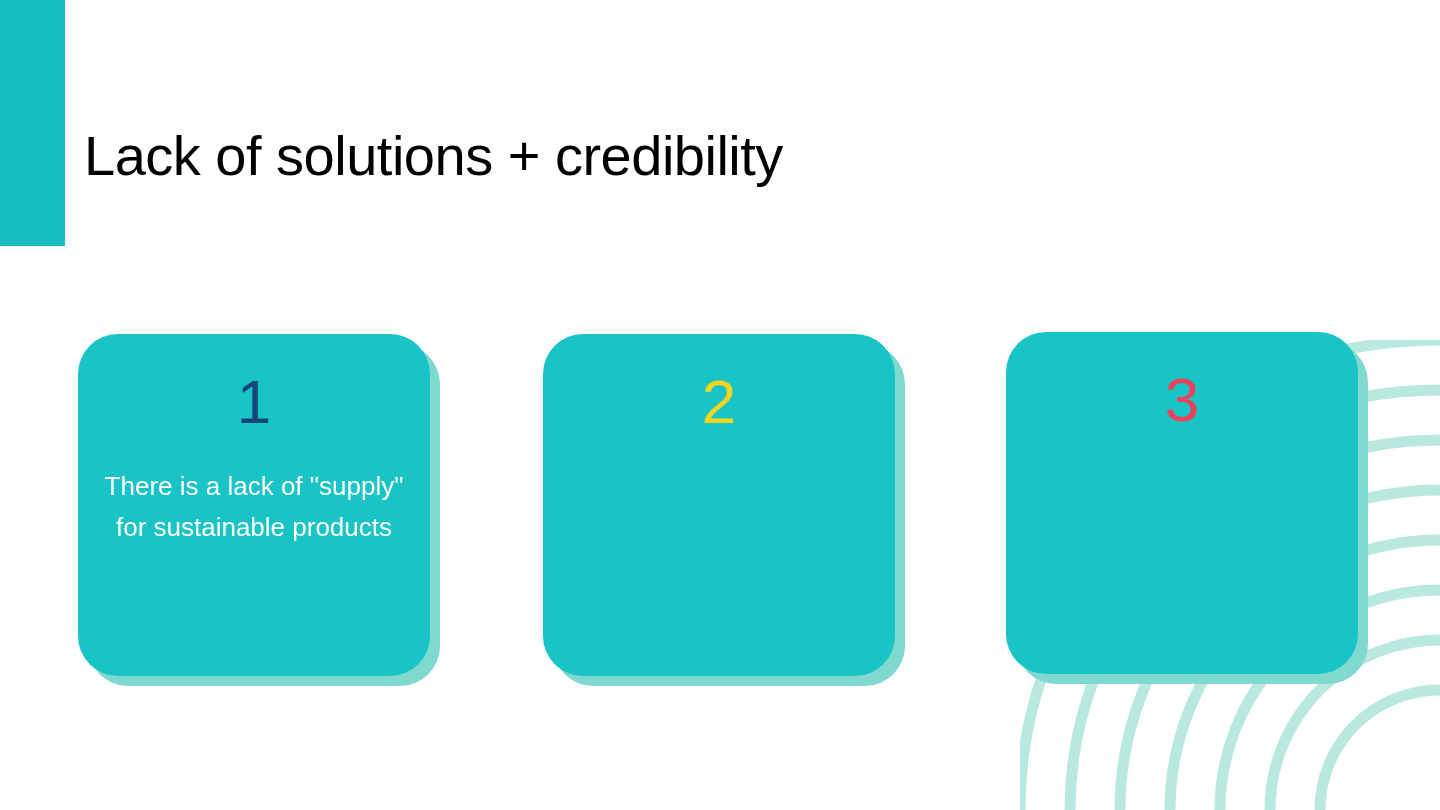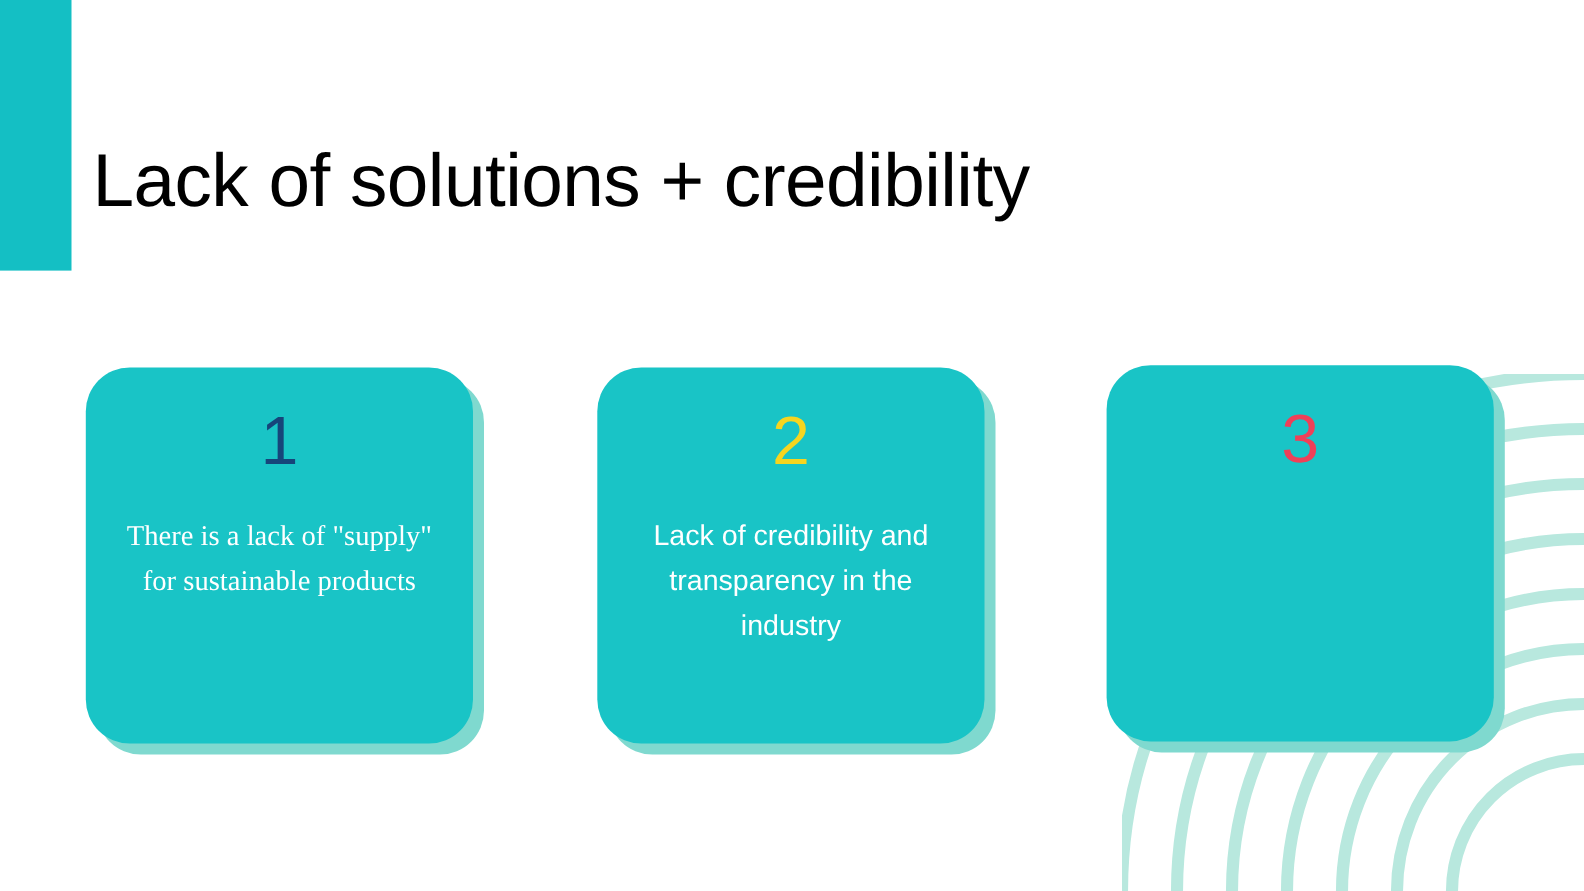--- a/index.html
+++ b/index.html
@@ -44,21 +44,21 @@
     height: 246px;
     background: #14bfc4;
   }
 
   
   #page-title {
     position: absolute;
     left: 84px;
     top: 76px;
     width: 1200px;
-    font-size: 68px;
+    font-size: 56px;
     line-height: 84px;
     font-weight: 400;
     color: #000000;
     letter-spacing: -0.5px;
     white-space: nowrap;
   }
 
   
   #cards-row {
     position: absolute;
@@ -125,21 +125,21 @@
 
   .card-body {
     display: flex;
     flex-direction: column;
     justify-content: flex-start;
     align-items: center;
     width: 100%;
     flex: 1;
   }
 
-  .c1 .card-body { padding-top: 20px; font-family: Liberation Serif, serif; }
+  .c1 .card-body { padding-top: 20px; }
   .c2 .card-body { padding-top: 20px; }
   .c3 .card-body { padding-top: 0px; }
 </style>
 </head>
 <body>
 
 <div id="slide">
 
   <div id="arc-decoration">
     <svg width="420" height="470" viewBox="0 0 420 470" xmlns="http://www.w3.org/2000/svg">
@@ -169,23 +169,20 @@
         <div class="card-body">
           <p class="card-text">There is a lack of "supply" for sustainable products</p>
         </div>
       </div>
     </div>
 
     <div class="card-wrap c2">
       <div class="card-shadow"></div>
       <div class="card">
         <div class="card-number" style="color:#f6d51f">2</div>
-        <div class="card-body">
-          <p class="card-text">Lack of credibility and transparency in the industry</p>
-        </div>
       </div>
     </div>
 
     <div class="card-wrap c3">
       <div class="card-shadow"></div>
       <div class="card">
         <div class="card-number" style="color:#ef4058">3</div>
       </div>
     </div>
 

